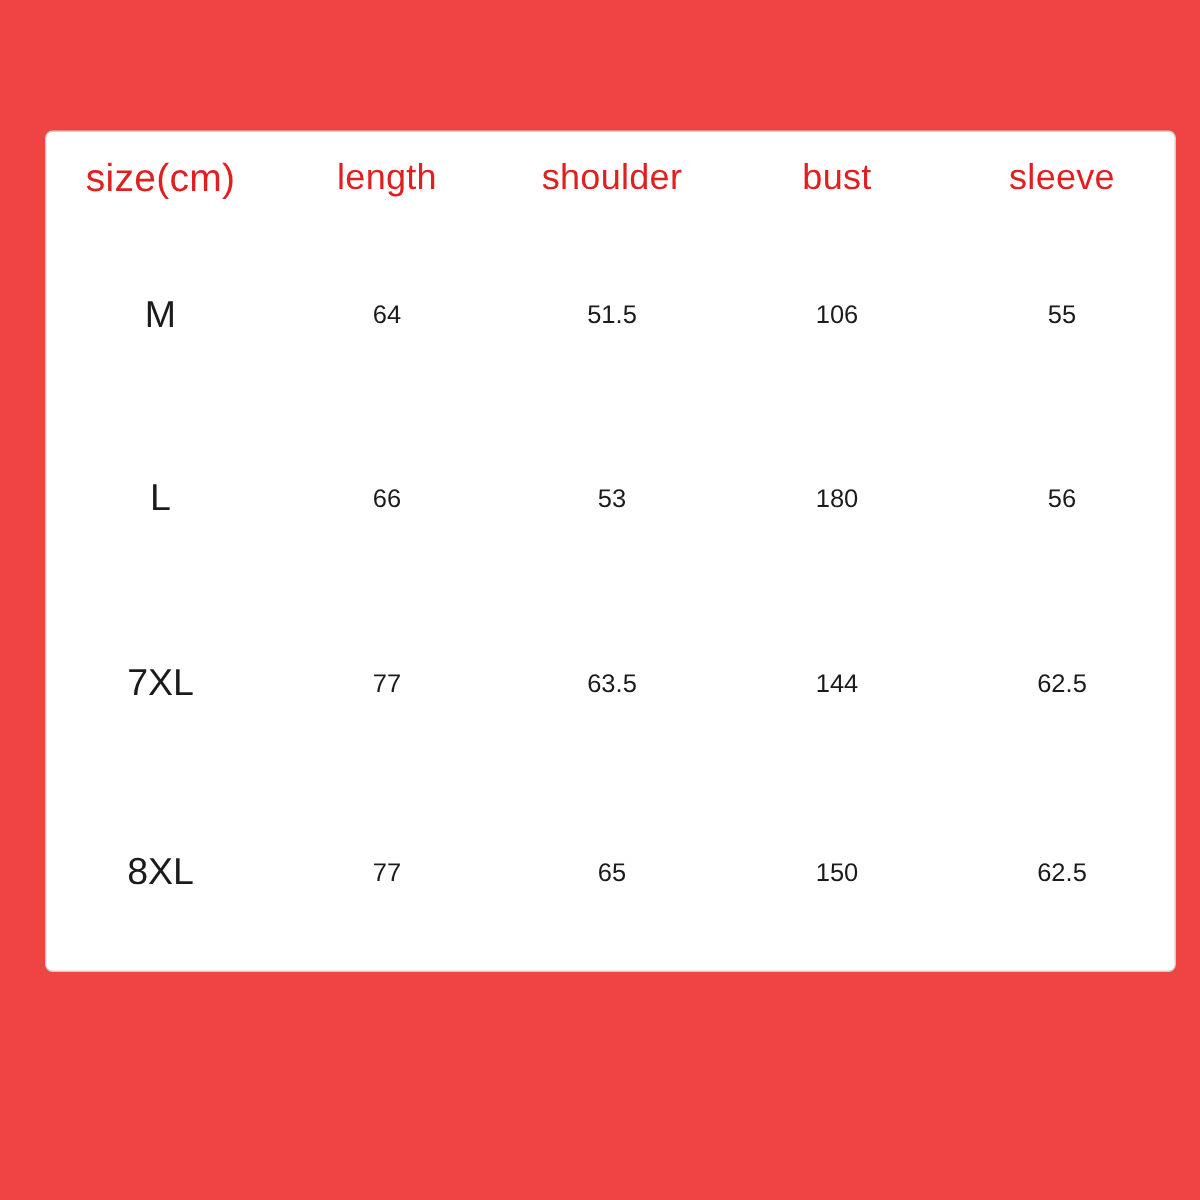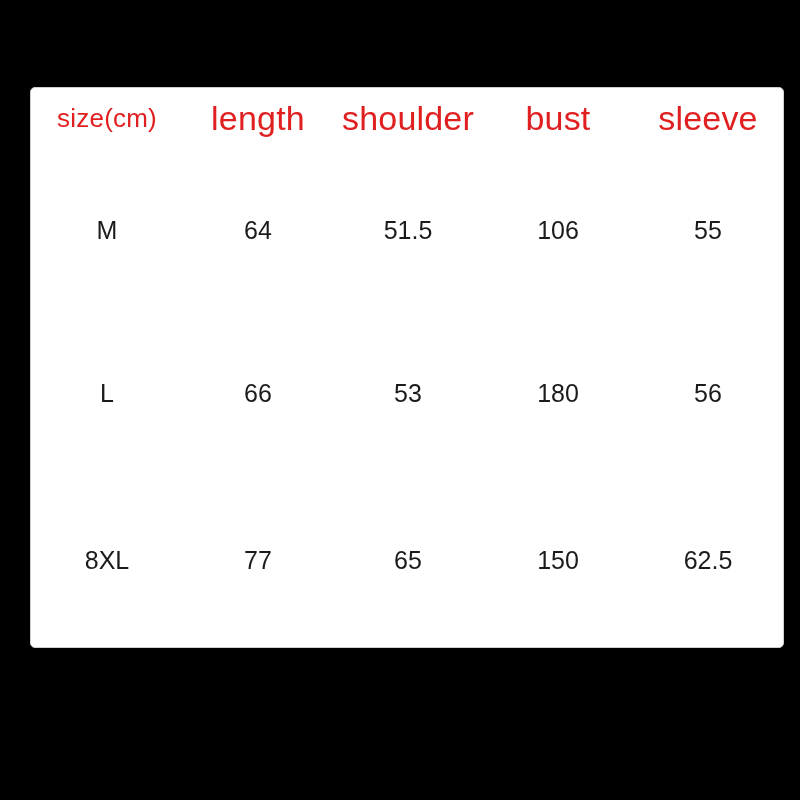--- a/index.html
+++ b/index.html
@@ -11,21 +11,21 @@
     height: 800px;
     background: #ffffff;
     font-family: "Liberation Sans", sans-serif;
     overflow: hidden;
   }
 
   #page {
     position: relative;
     width: 800px;
     height: 800px;
-    background: #000000;
+    background: #ef4444;
   }
 
   
   #size-table {
     position: absolute;
     left: 30px;
     top: 87px;
     width: 753px;
     height: 561px;
     box-sizing: border-box;
@@ -49,34 +49,34 @@
   }
 
   
   col.c-size   { width: 152px; }
   col.c-data   { width: 150px; }
 
   
   thead th {
     height: 61px;
     color: #e02020;
-    font-size: 34px;
+    font-size: 24px;
     letter-spacing: 0.2px;
     border-bottom: 1px solid #cfcfcf;
   }
   thead th.size-head {
     border-right: 1px solid #cfcfcf;
     font-size: 26px;
   }
 
   
   tbody td {
     height: 49px;
     color: #1b1b1b;
-    font-size: 25px;
+    font-size: 17px;
   }
   tbody td.size-cell {
     border-right: 1px solid #cfcfcf;
     font-size: 25px;
   }
   tbody tr:last-child td {
     height: 52px;
   }
 </style>
 </head>
@@ -112,20 +112,27 @@
           <td>55</td>
         </tr>
         <tr>
           <td class="size-cell">L</td>
           <td>66</td>
           <td>53</td>
           <td>180</td>
           <td>56</td>
         </tr>
         <tr>
+          <td class="size-cell">7XL</td>
+          <td>77</td>
+          <td>63.5</td>
+          <td>144</td>
+          <td>62.5</td>
+        </tr>
+        <tr>
           <td class="size-cell">8XL</td>
           <td>77</td>
           <td>65</td>
           <td>150</td>
           <td>62.5</td>
         </tr>
       </tbody>
   </table>
 
 </div>

